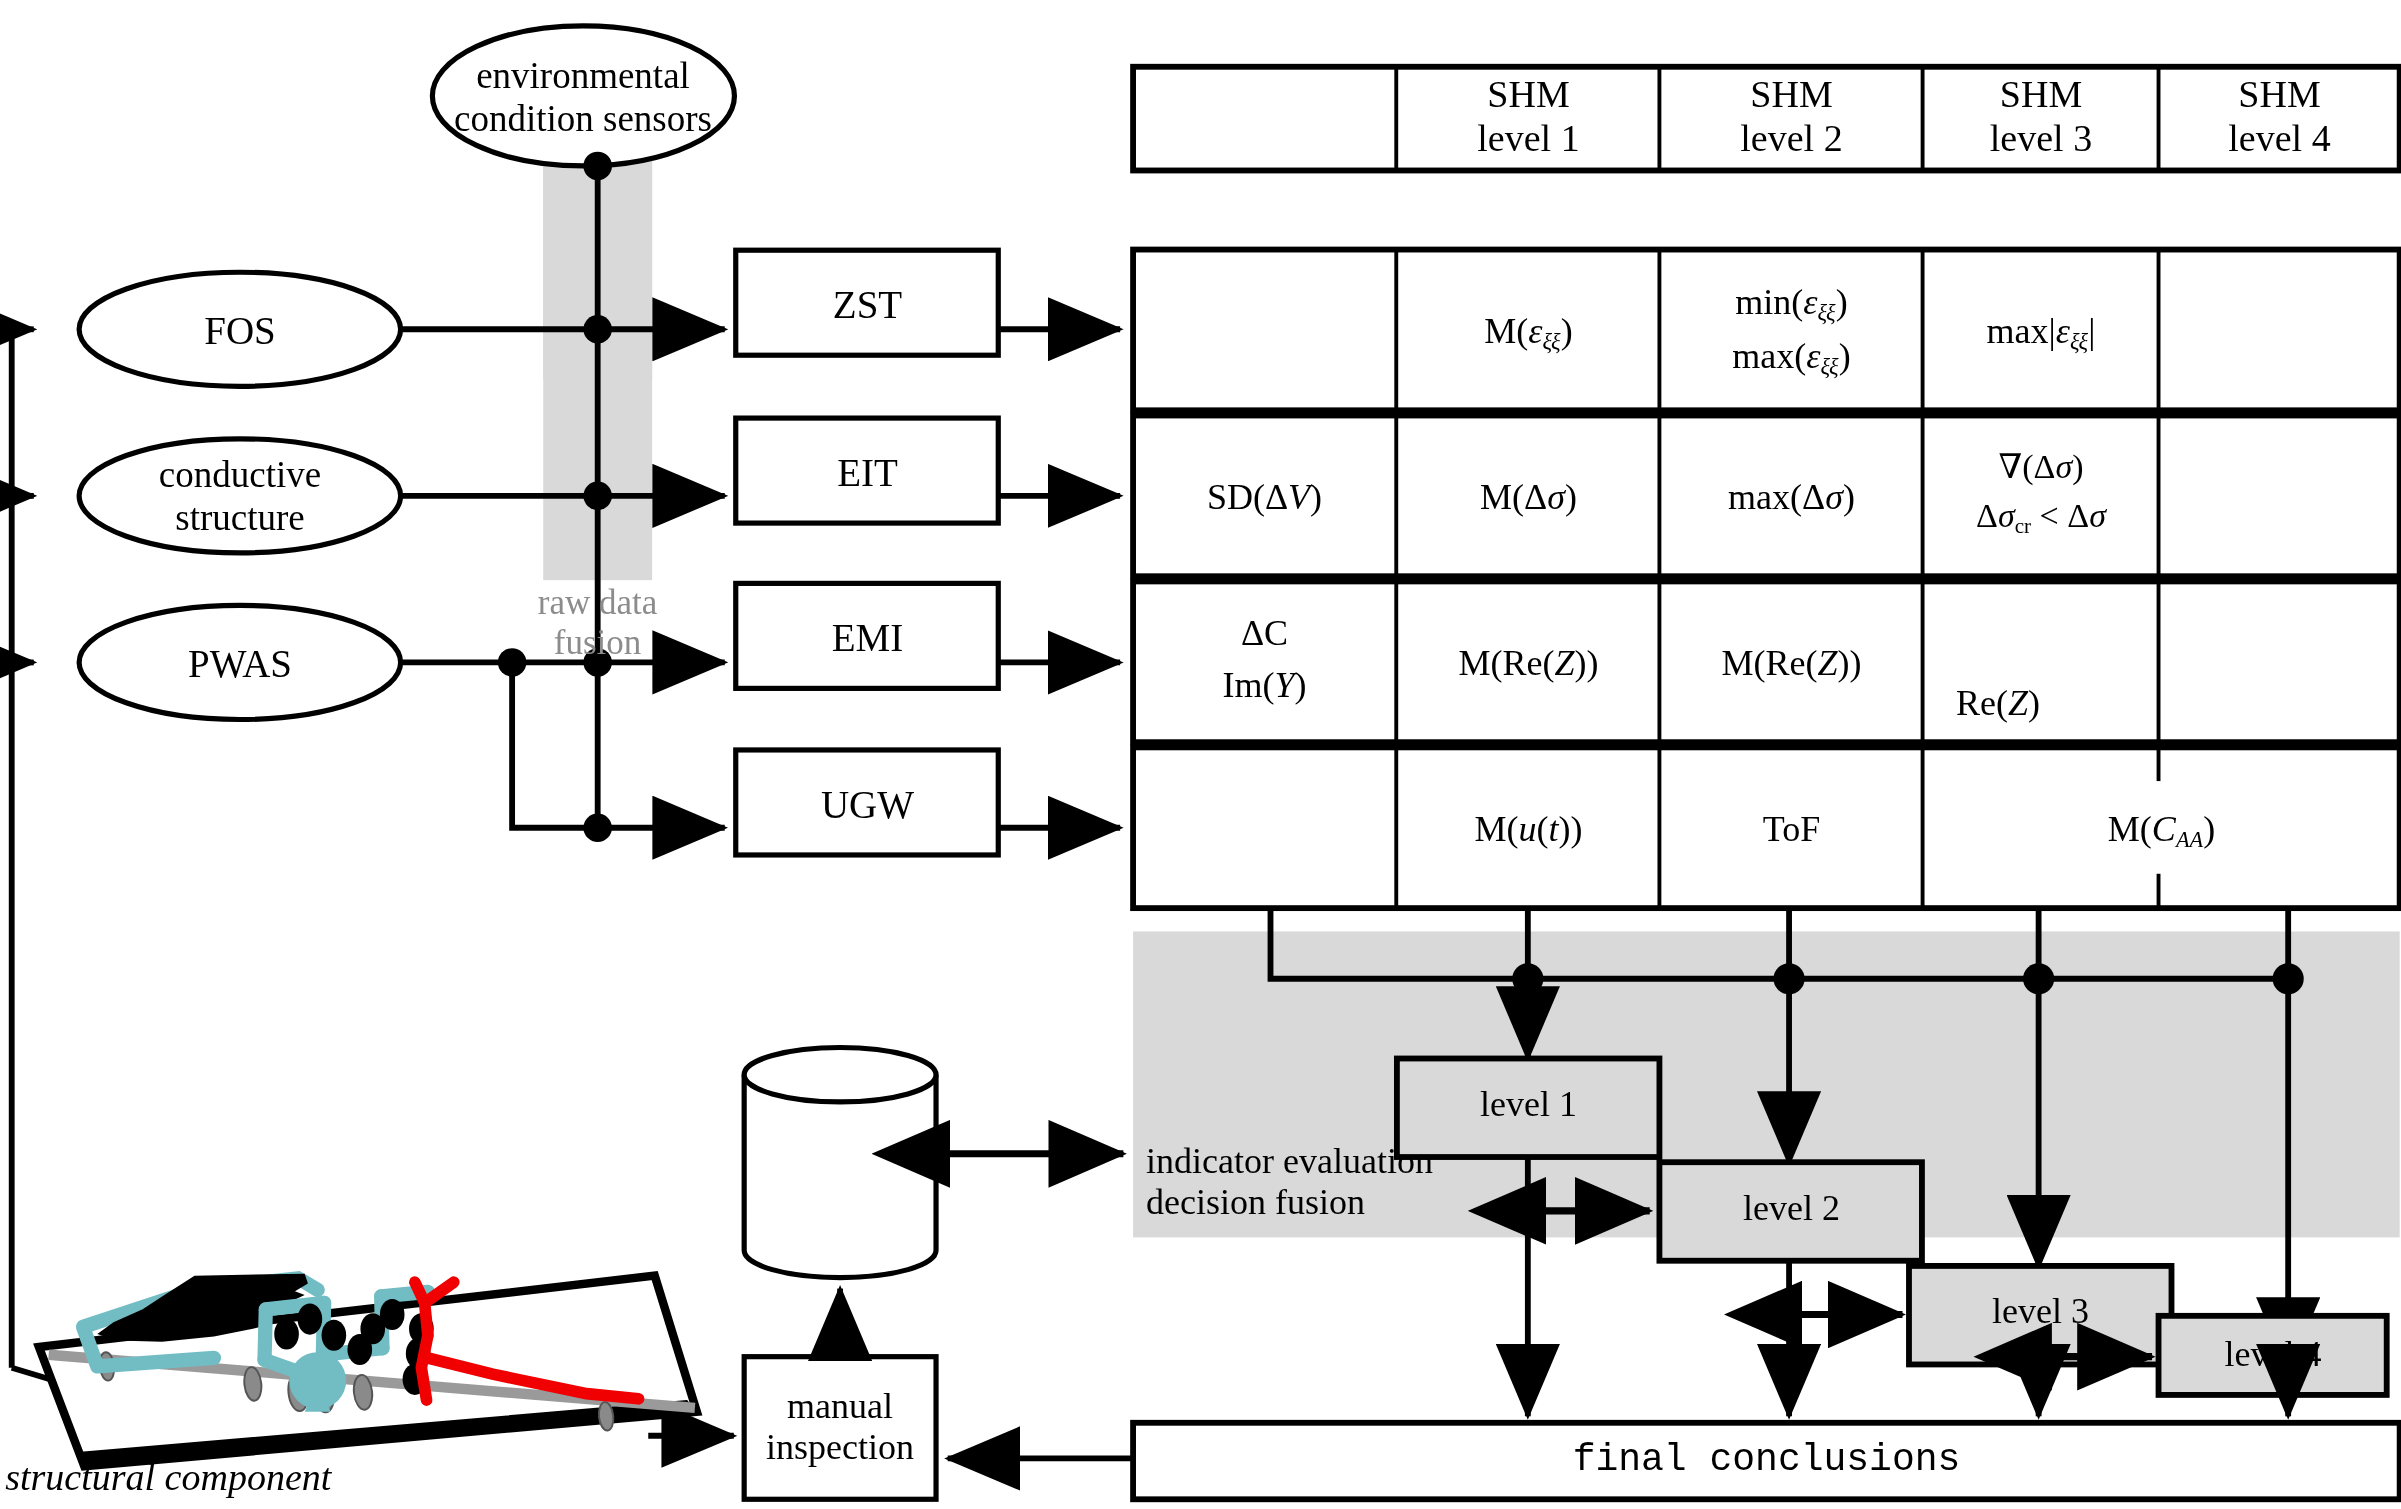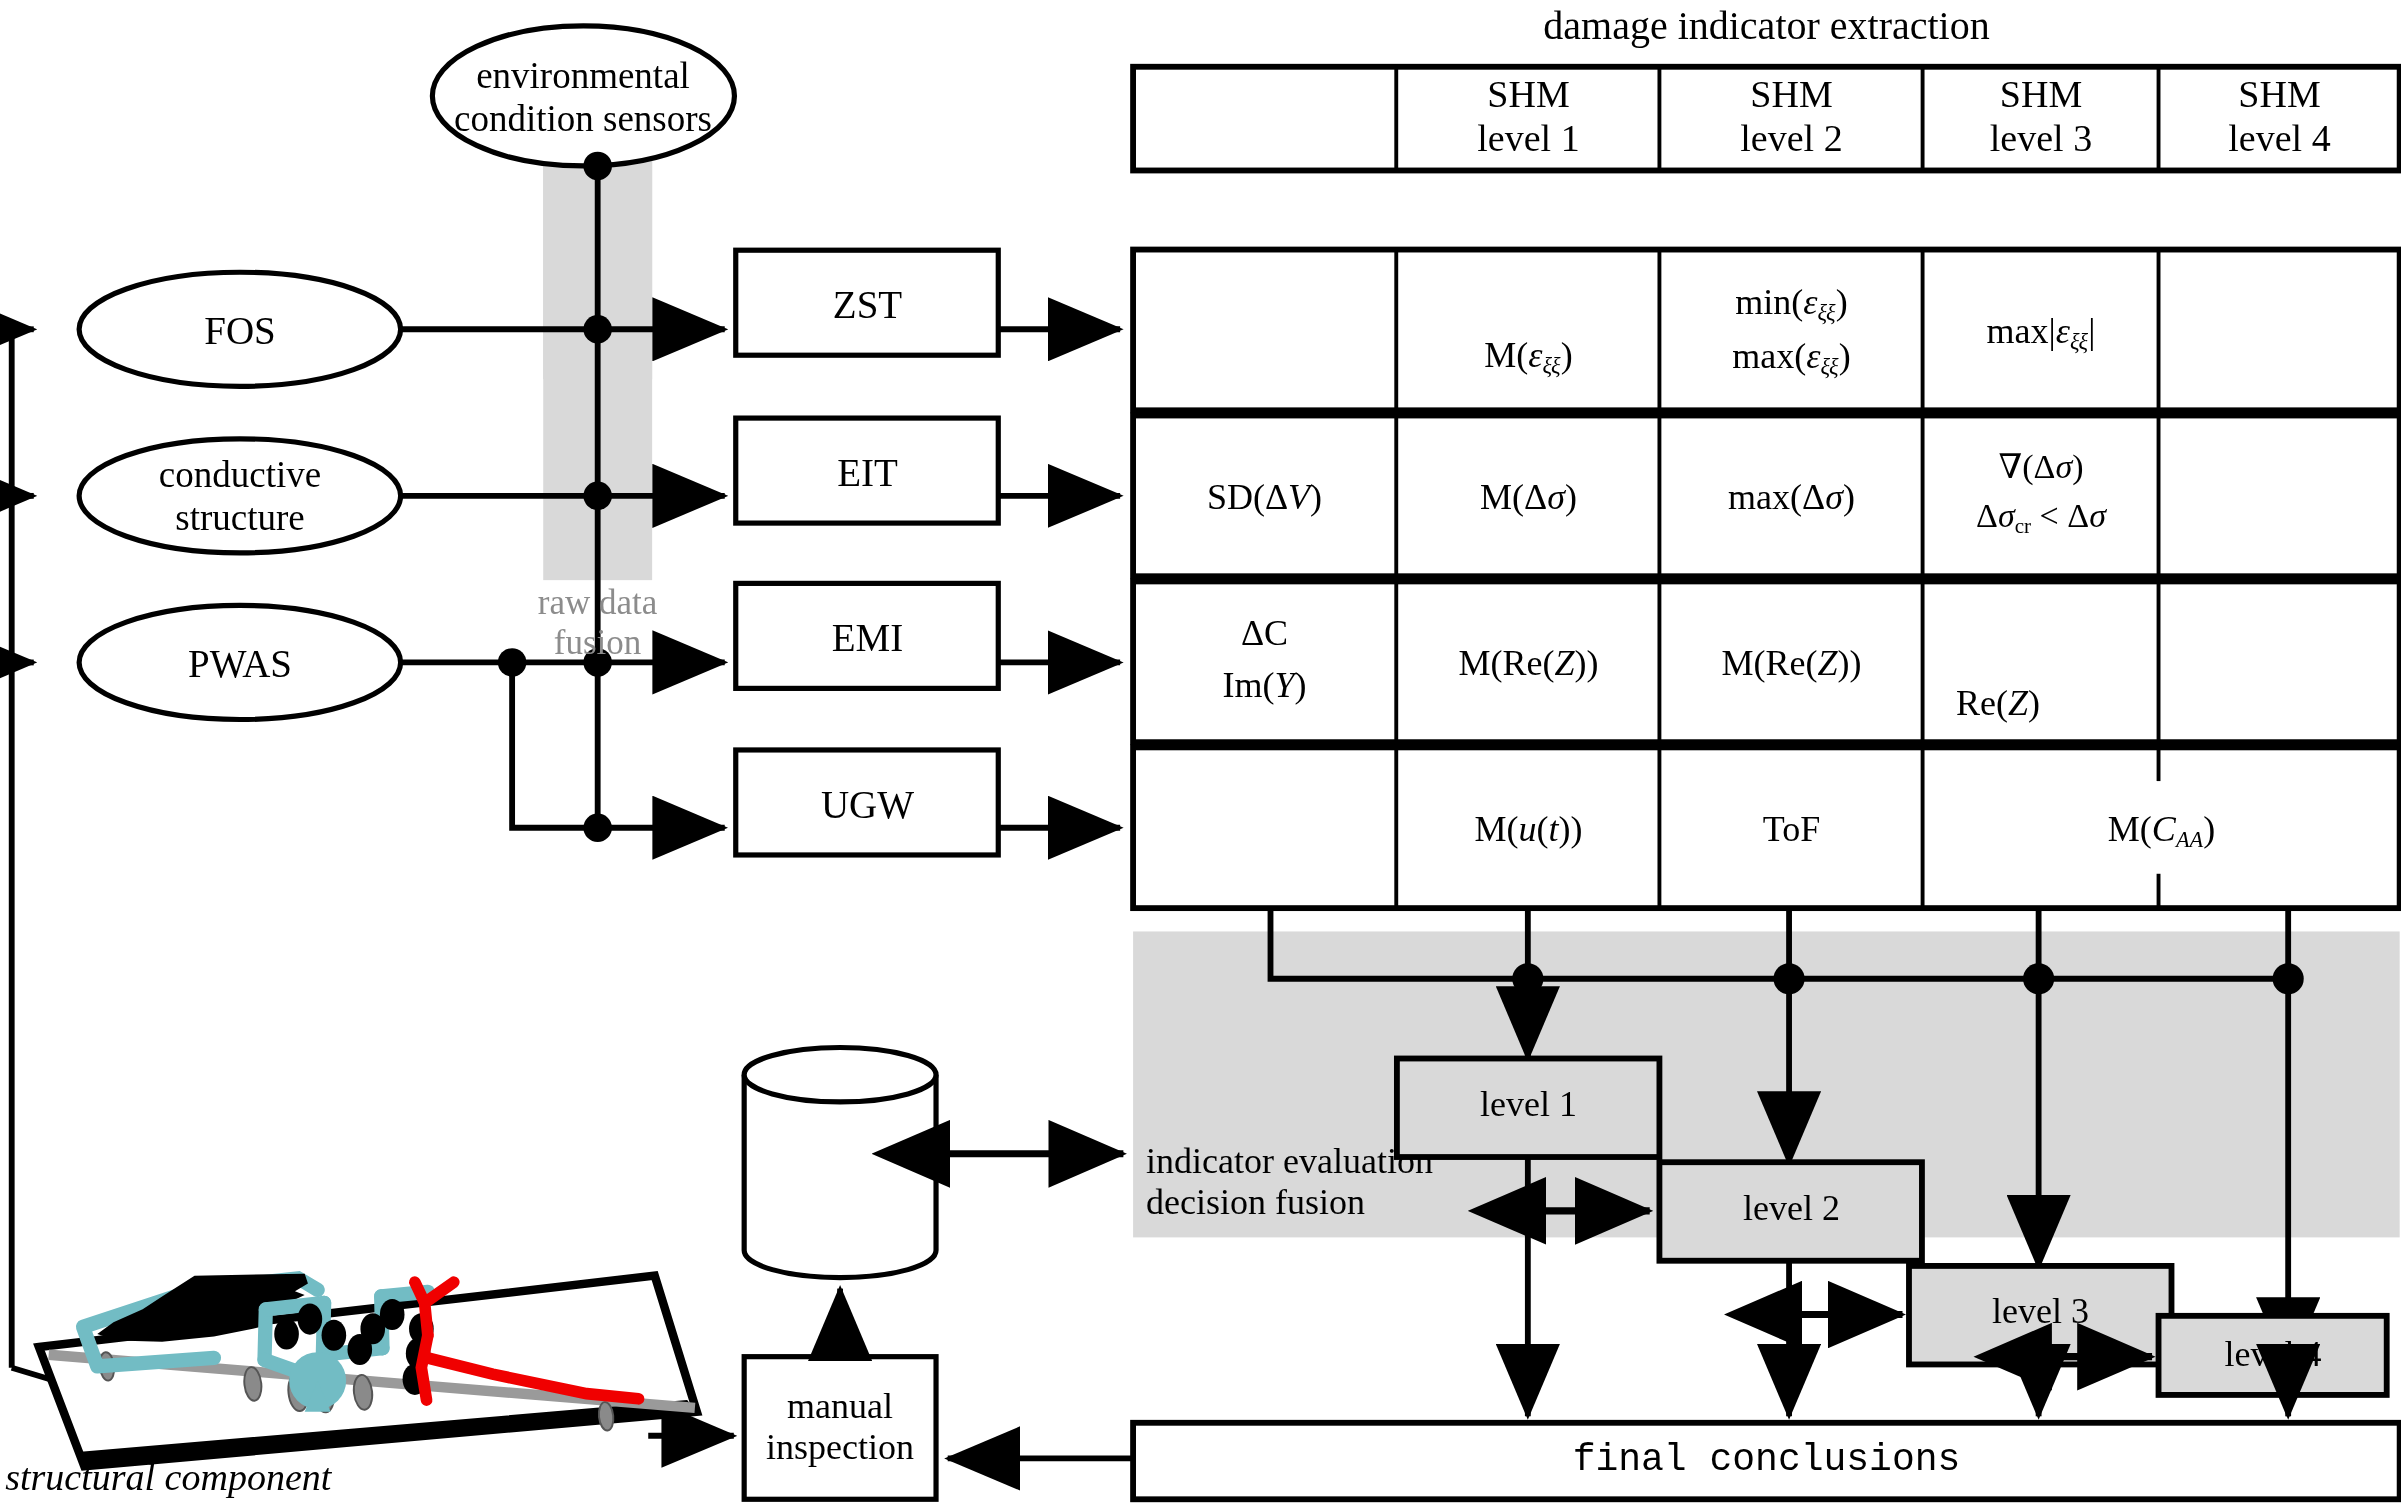--- a/index.html
+++ b/index.html
@@ -238,21 +238,20 @@
 
       <g stroke="#f00000" stroke-width="18" fill="none" stroke-linecap="round">
         <path d="M640,1978 L655,2010 L660,2060"></path>
         <path d="M655,2010 L700,1978"></path>
         <path d="M660,2060 L650,2110 L658,2160"></path>
         <path d="M660,2095 L760,2120 L905,2150 L985,2158"></path>
       </g>
     </g>
   </svg>
 
-  <div class="lbl big" style="left:1133px;top:2.6px;width:1267px;font-size:40px;">damage indicator extraction</div>
 
   <div class="lbl big" style="left:1397px;top:73px;width:263px;font-size:38px;">SHM
 level 1</div>
   <div class="lbl big" style="left:1660px;top:73px;width:263px;font-size:38px;">SHM
 level 2</div>
   <div class="lbl big" style="left:1923px;top:73px;width:236px;font-size:38px;">SHM
 level 3</div>
   <div class="lbl big" style="left:2159px;top:73px;width:241px;font-size:38px;">SHM
 level 4</div>
 
@@ -265,21 +264,21 @@
 
   <div class="lbl big gray-txt" style="left:481px;top:583px;width:233px;font-size:35px;">raw data
 fusion</div>
 
   <div class="lbl big" style="left:736px;top:283px;width:263px;font-size:39px;">ZST</div>
   <div class="lbl big" style="left:736px;top:451px;width:263px;font-size:39px;">EIT</div>
   <div class="lbl big" style="left:736px;top:616px;width:263px;font-size:39px;">EMI</div>
   <div class="lbl big" style="left:736px;top:783px;width:263px;font-size:39px;">UGW</div>
 
   <div class="lbl math" style="left:1133px;top:311px;width:263px;"></div>
-  <div class="lbl math" style="left:1397px;top:311px;width:263px;margin-top:24px;">M(<i class="v">ε</i><sub><i class="v">ξξ</i></sub>)</div>
+  <div class="lbl math" style="left:1397px;top:311px;width:263px;">M(<i class="v">ε</i><sub><i class="v">ξξ</i></sub>)</div>
   <div class="lbl math" style="left:1660px;top:276px;width:263px;line-height:1.45;">min(<i class="v">ε</i><sub><i class="v">ξξ</i></sub>)<br>max(<i class="v">ε</i><sub><i class="v">ξξ</i></sub>)</div>
   <div class="lbl math" style="left:1923px;top:311px;width:236px;">max|<i class="v">ε</i><sub><i class="v">ξξ</i></sub>|</div>
   <div class="lbl math" style="left:2159px;top:311px;width:241px;"></div>
 
   <div class="lbl math" style="left:1133px;top:477px;width:263px;">SD(Δ<i class="v">V</i>)</div>
   <div class="lbl math" style="left:1397px;top:477px;width:263px;">M(Δ<i class="v">σ</i>)</div>
   <div class="lbl math" style="left:1660px;top:477px;width:263px;">max(Δ<i class="v">σ</i>)</div>
   <div class="lbl math" style="left:1923px;top:442px;width:236px;line-height:1.45;font-size:34px;">∇(Δ<i class="v">σ</i>)<br>Δ<i class="v">σ</i><sub>cr</sub> &lt; Δ<i class="v">σ</i></div>
   <div class="lbl math" style="left:2159px;top:477px;width:241px;"></div>
 

